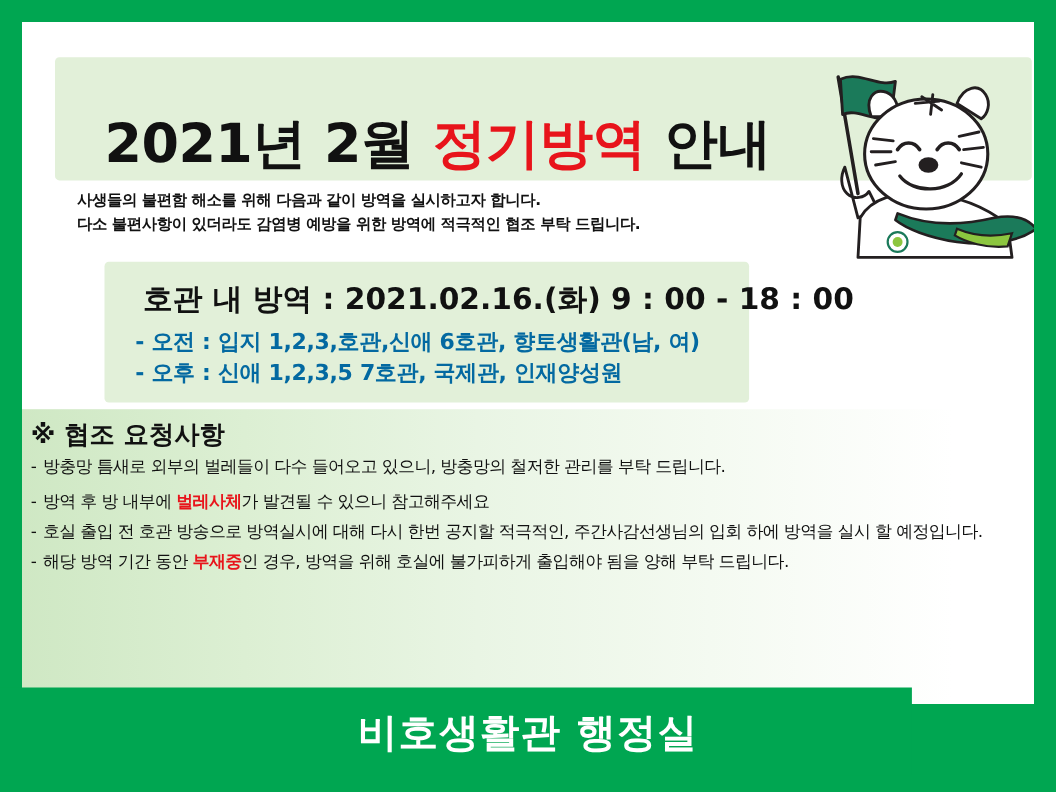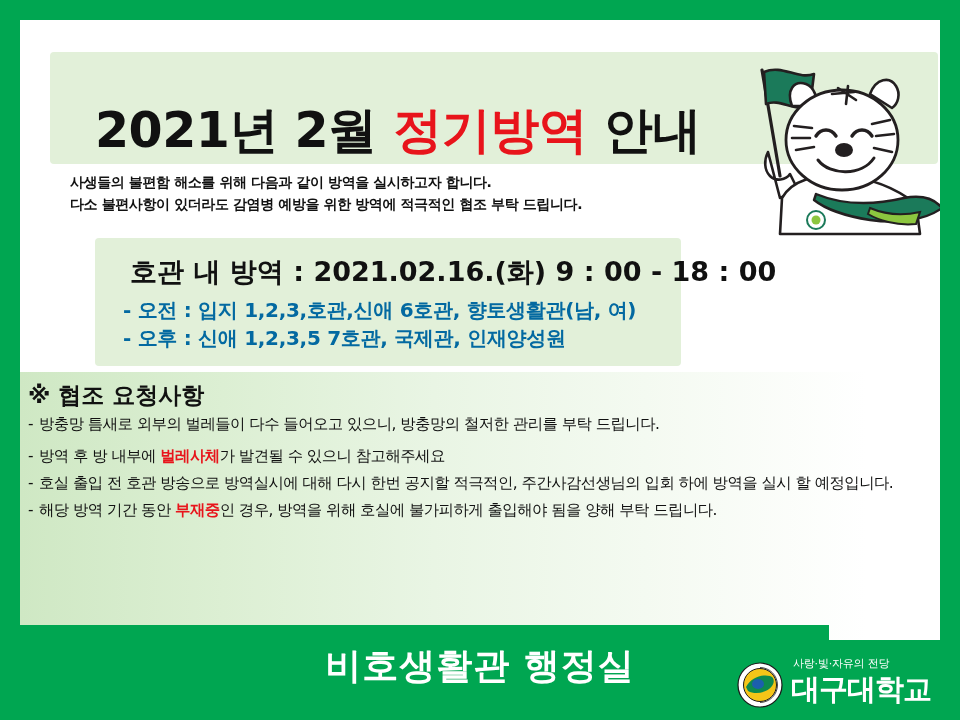--- a/index.html
+++ b/index.html
@@ -265,27 +265,14 @@
         </div>
       </div>
     </div>
 
   </div>
 
   <div id="footer">
     <div id="footer-text">비호생활관 행정실</div>
   </div>
 
-  <div id="logo">
-    <svg id="logo-emblem" viewBox="0 0 46 46" xmlns="http://www.w3.org/2000/svg">
-      <circle cx="23" cy="23" r="22" fill="#ffffff"></circle>
-      <circle cx="23" cy="23" r="22" fill="none" stroke="#1a1a1a" stroke-width="1.2"></circle>
-      <circle cx="23" cy="23" r="16.5" fill="#F5C518"></circle>
-      <circle cx="23" cy="23" r="16.5" fill="none" stroke="#1a1a1a" stroke-width="1"></circle>
-      <path d="M9 25 C 14 16, 24 12, 33 14 C 37 15, 38 20, 35 24 C 30 31, 18 33, 11 29 Z" fill="#0E8A4E"></path>
-      <ellipse cx="21" cy="22" rx="6" ry="5" fill="#1C5FAD"></ellipse>
-      <path d="M23 5.5 A 17.5 17.5 0 0 1 23 40.5" fill="none" stroke="#1a1a1a" stroke-width="0.8"></path>
-    </svg>
-    <div id="logo-tag">사랑·빛·자유의 전당</div>
-    <div id="logo-name">대구대학교</div>
-  </div>
 
 </div>
 
 </body></html>

